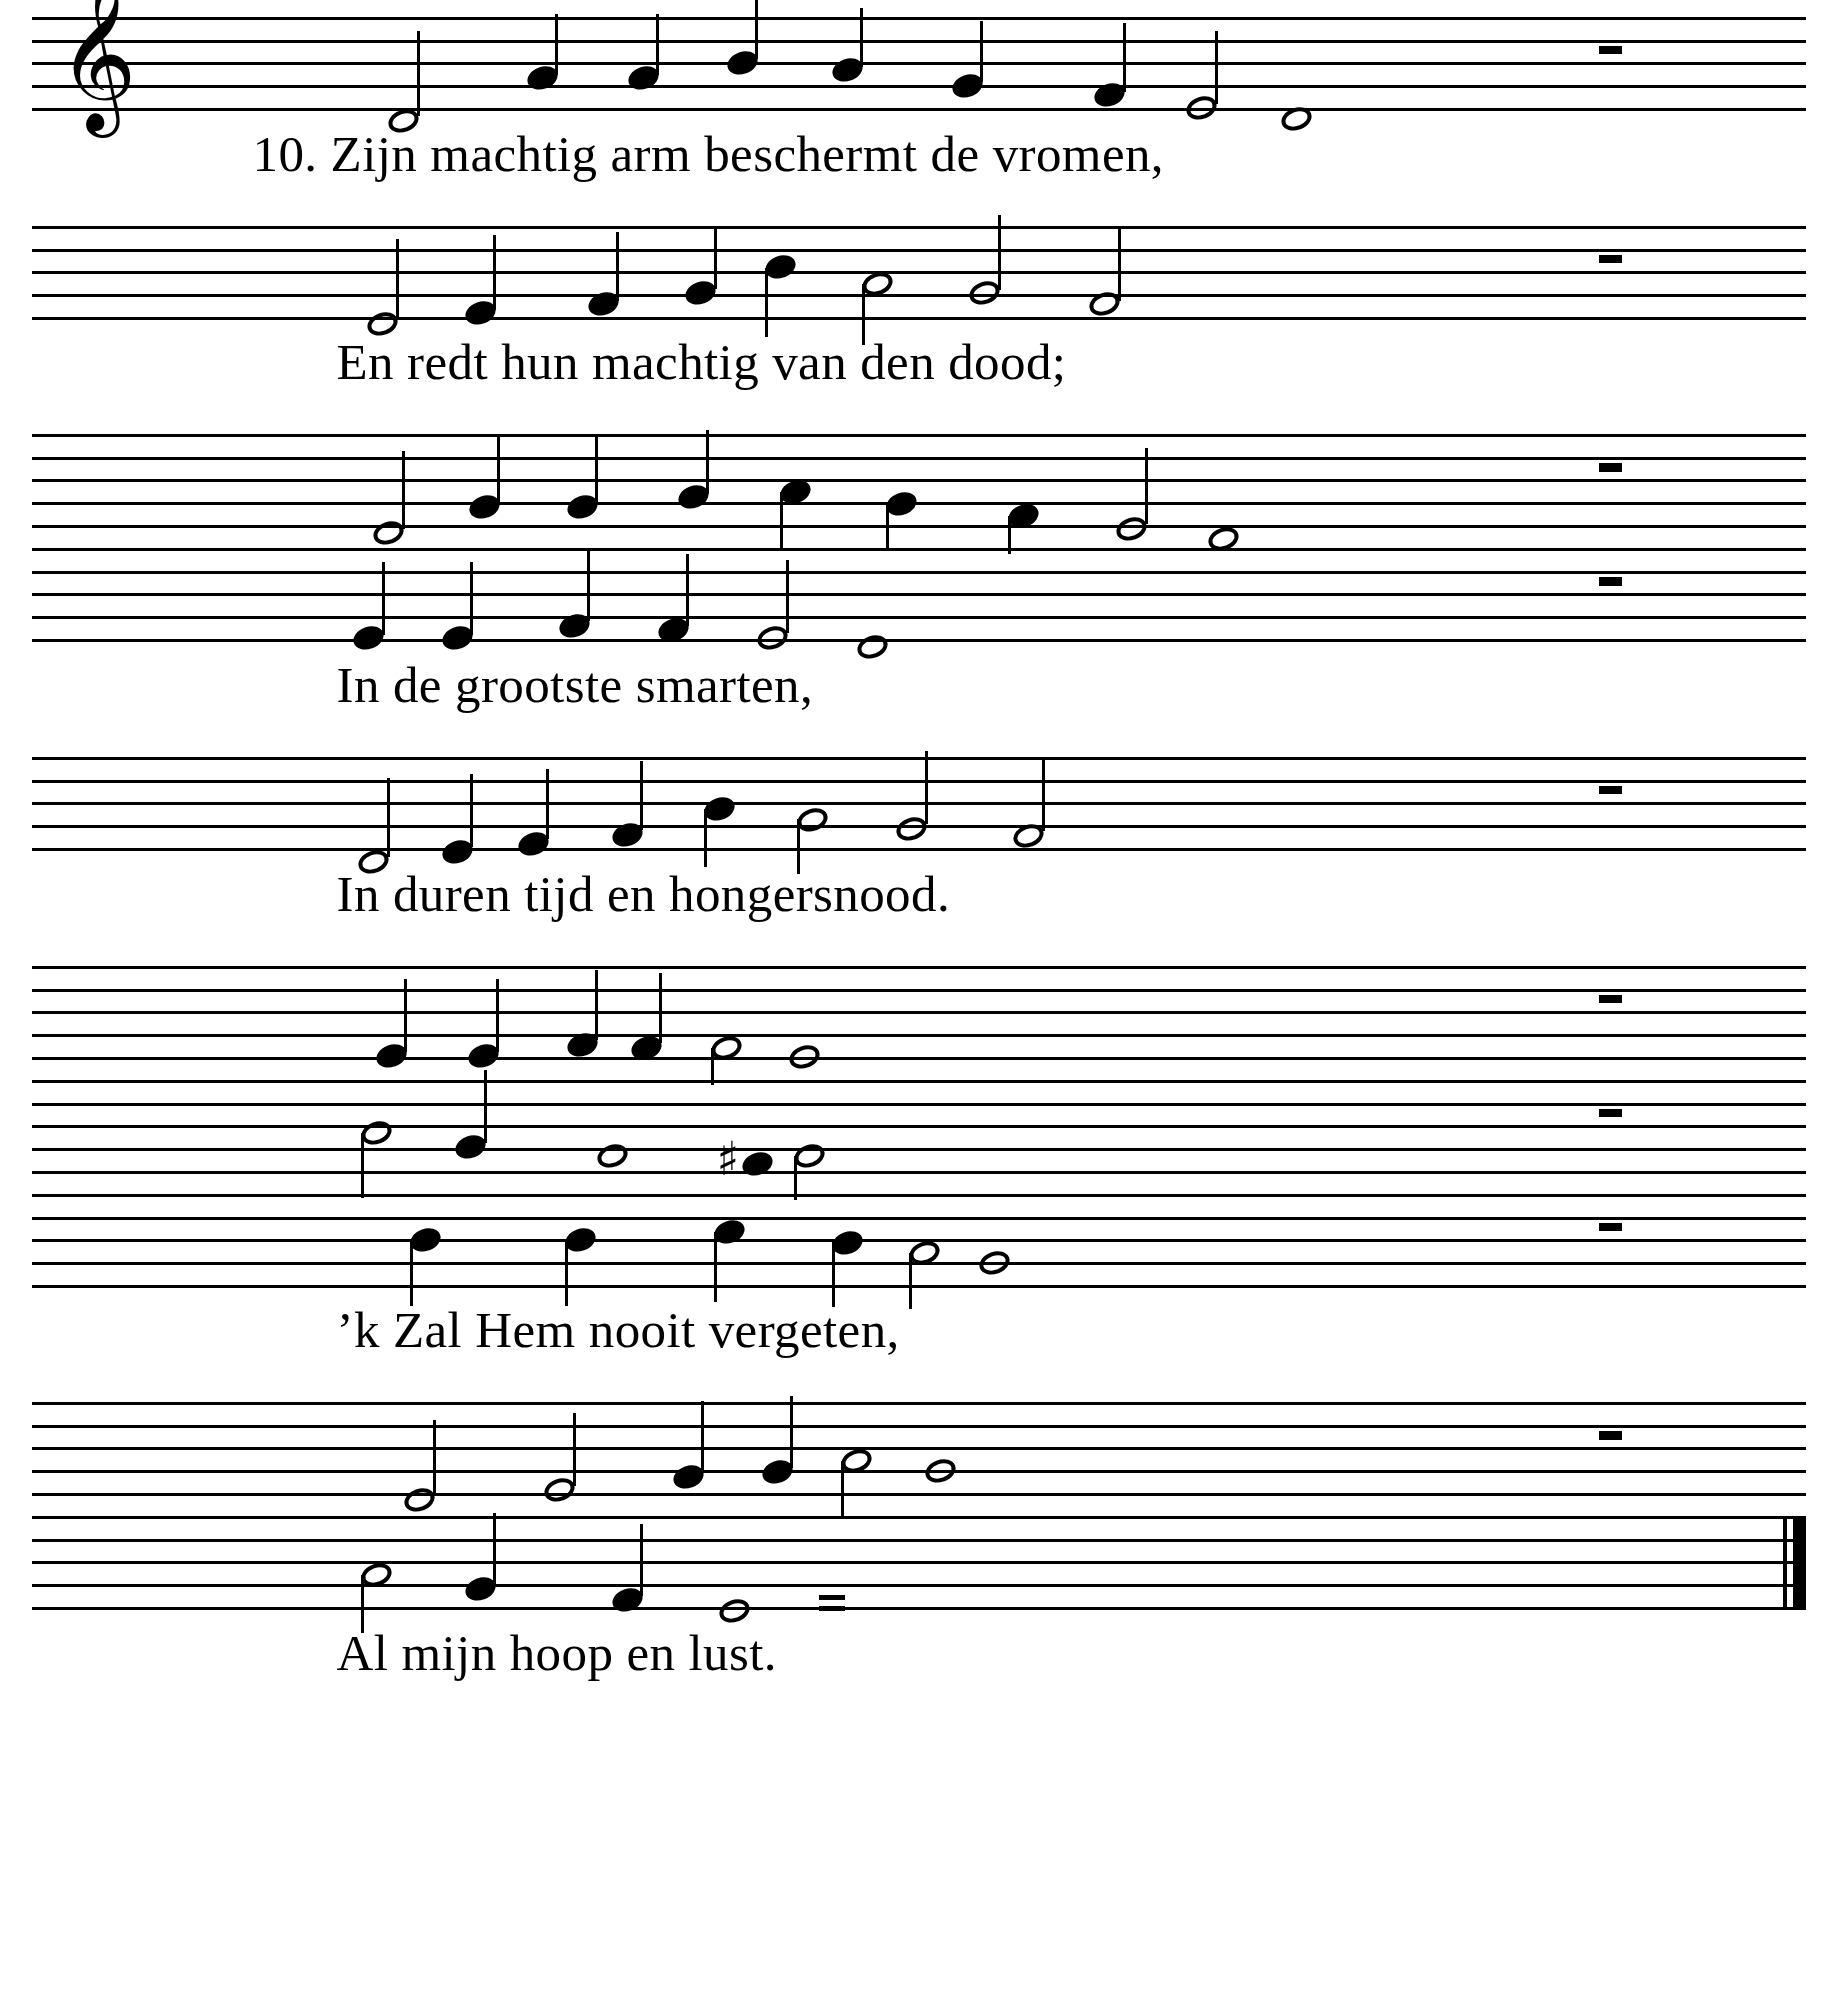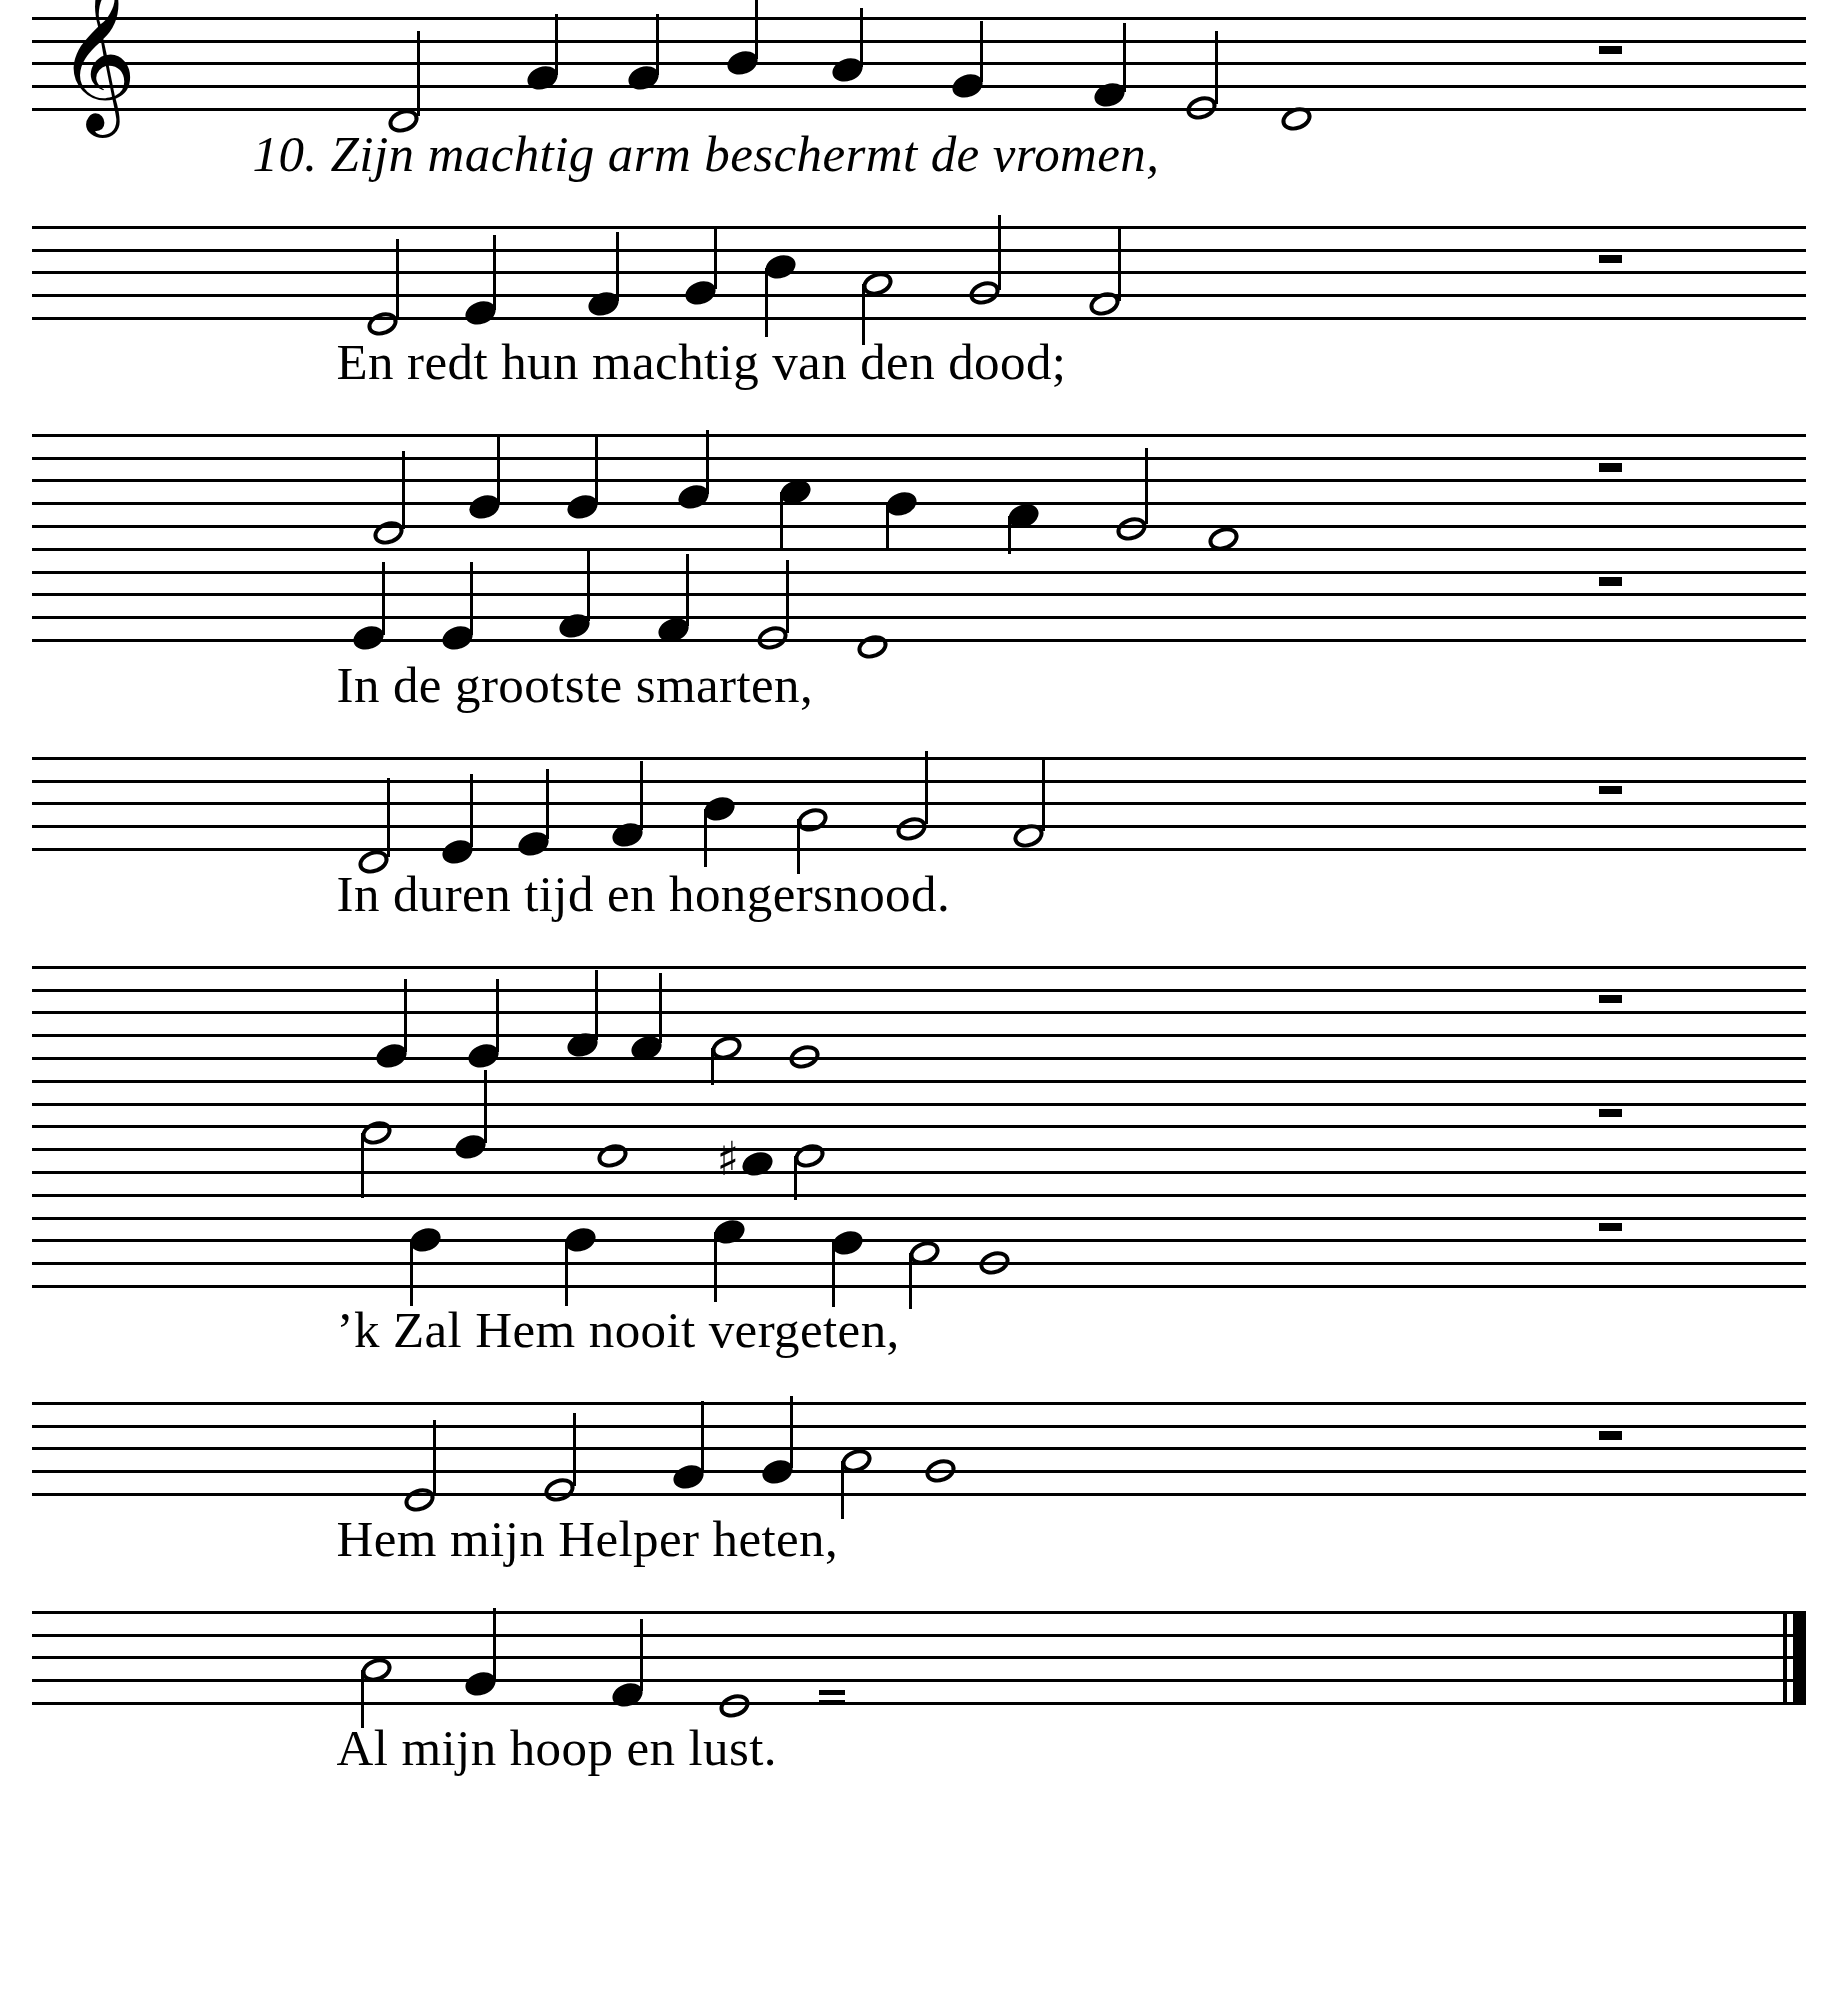--- a/index.html
+++ b/index.html
@@ -108,21 +108,21 @@
     right: 0px;
   }
   .lyric {
     font-family: "Liberation Serif", serif;
     font-size: 51px;
     letter-spacing: 0.4px;
     margin: 10.7px 0 26px 0;
     padding-left: 305px;
     white-space: pre;
   }
-  .lyric.first { padding-left: 221px; font-style: italic; }
+  .lyric.first { padding-left: 221px; }
 </style>
 </head>
 <body>
 
 <div id="sheet">
 
   <div class="system">
     <div class="staff">
       <div class="line l1"></div>
       <div class="line l2"></div>
@@ -409,21 +409,20 @@
       <div class="note" style="left:730px; top:76px;"></div>
       <div class="stem" style="left:758px; top:10.7px; height:72px;"></div>
 
       <div class="note half" style="left:809px; top:65px;"></div>
       <div class="stem" style="left:809px; top:76px; height:58px;"></div>
 
       <div class="note half" style="left:893px; top:75px;"></div>
 
       <div class="rest" style="left:1567px; top:46px;"></div>
     </div>
-    <div class="lyric">Hem mijn Helper heten,</div>
   </div>
 
   <div class="system">
     <div class="staff">
       <div class="line l1"></div>
       <div class="line l2"></div>
       <div class="line l3"></div>
       <div class="line l4"></div>
       <div class="line l5"></div>
 

